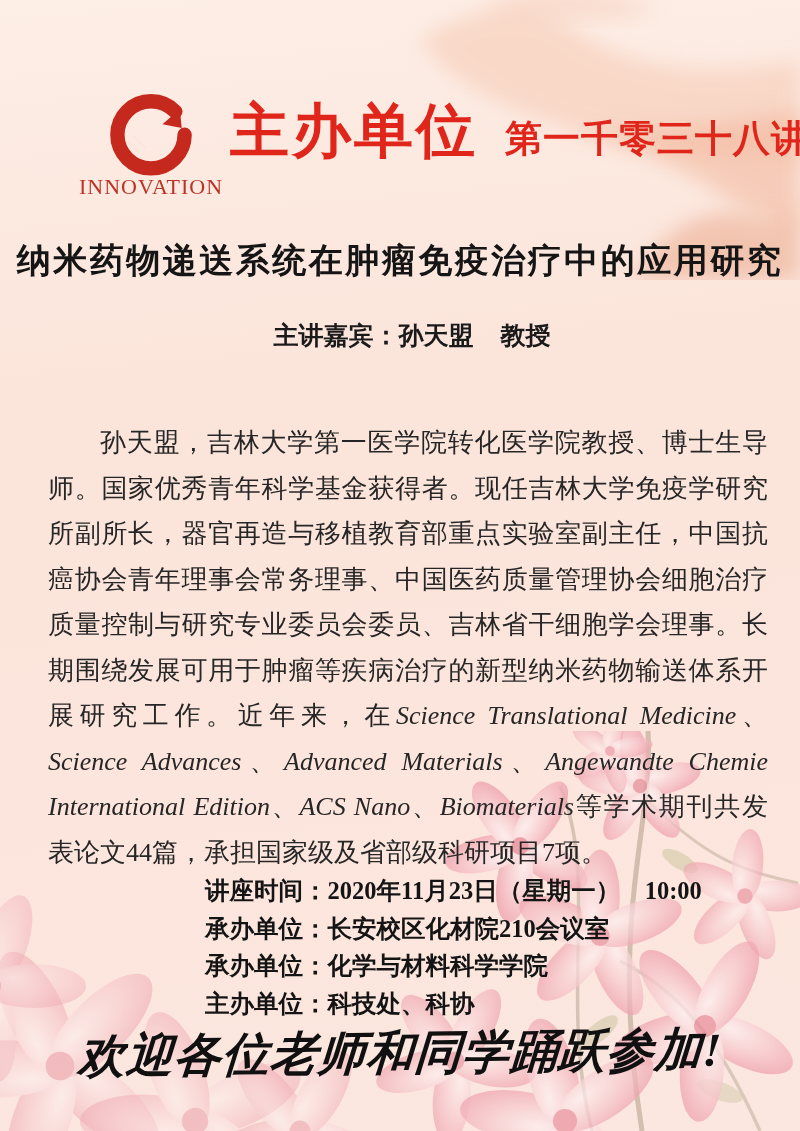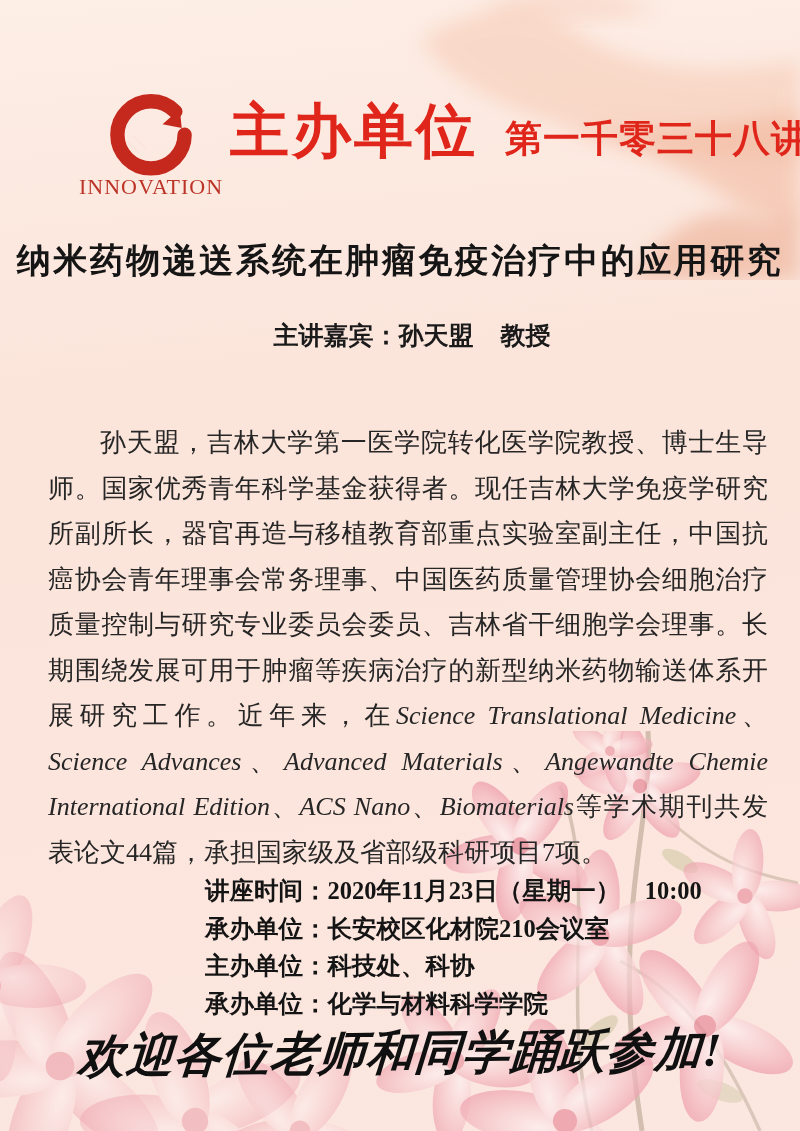--- a/index.html
+++ b/index.html
@@ -120,19 +120,19 @@
     <div>
       <span>主讲嘉宾：</span><span>孙天盟</span><span class="prof">教授</span>
     </div>
   </div>
 
   <p class="bio"><span>孙天盟，吉林大学第一医学院转化医学院教授、博士生导师。国家优秀青年科学基金获得者。现任吉林大学免疫学研究所副所长，器官再造与移植教育部重点实验室副主任，中国抗癌协会青年理事会常务理事、中国医药质量管理协会细胞治疗质量控制与研究专业委员会委员、吉林省干细胞学会理事。长期围绕发展可用于肿瘤等疾病治疗的新型纳米药物输送体系开展研究工作。近年来，在</span><span class="journal">Science Translational Medicine</span><span>、</span><span class="journal">Science Advances</span><span>、</span><span class="journal">Advanced Materials</span><span>、</span><span class="journal">Angewandte Chemie International Edition</span><span>、</span><span class="journal">ACS Nano</span><span>、</span><span class="journal">Biomaterials</span><span>等学术期刊共发表论文44篇，承担国家级及省部级科研项目7项。</span></p>
 
   <div class="details">
     <div><span>讲座时间：</span><span>2020年11月23日（星期一）　10:00</span></div>
     <div><span>承办单位：</span><span>长安校区化材院210会议室</span></div>
+    <div><span>承办单位：</span><span>化学与材料科学学院</span></div>
     <div><span>主办单位：</span><span>科技处、科协</span></div>
-    <div><span>承办单位：</span><span>化学与材料科学学院</span></div>
   </div>
 
   <div class="welcome">欢迎各位老师和同学踊跃参加!</div>
 
 </div>
 
 </body></html>

